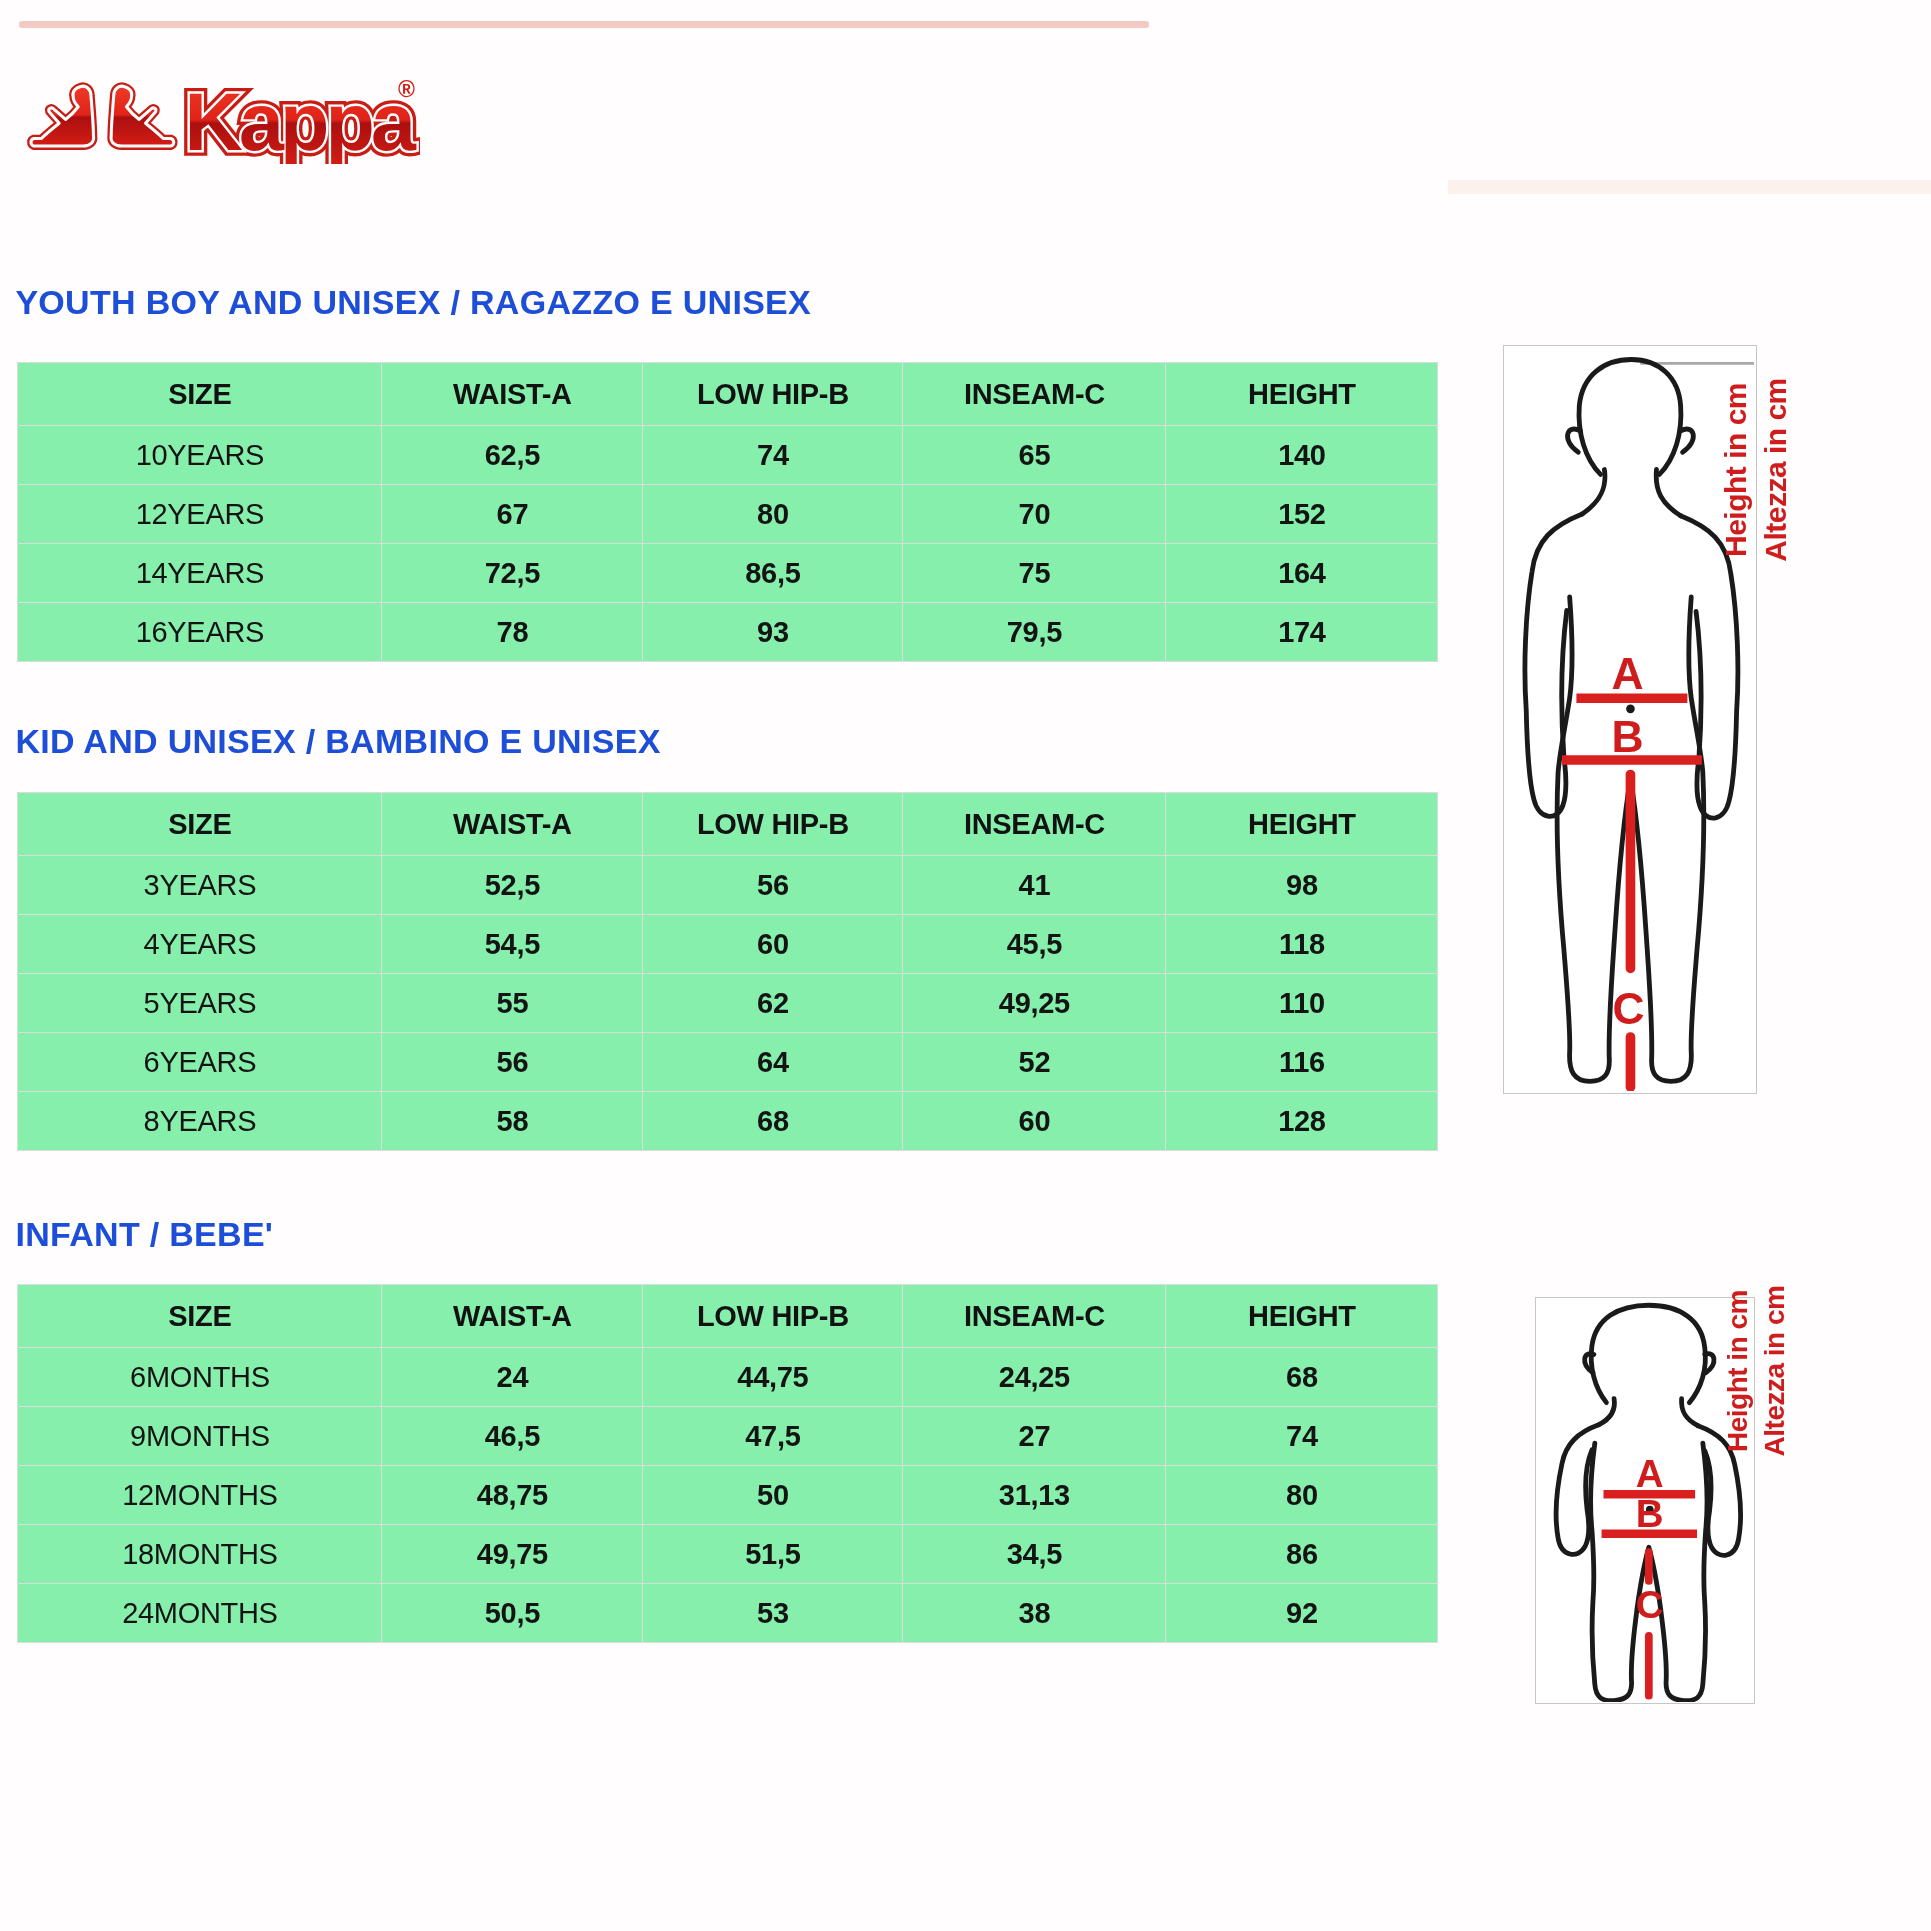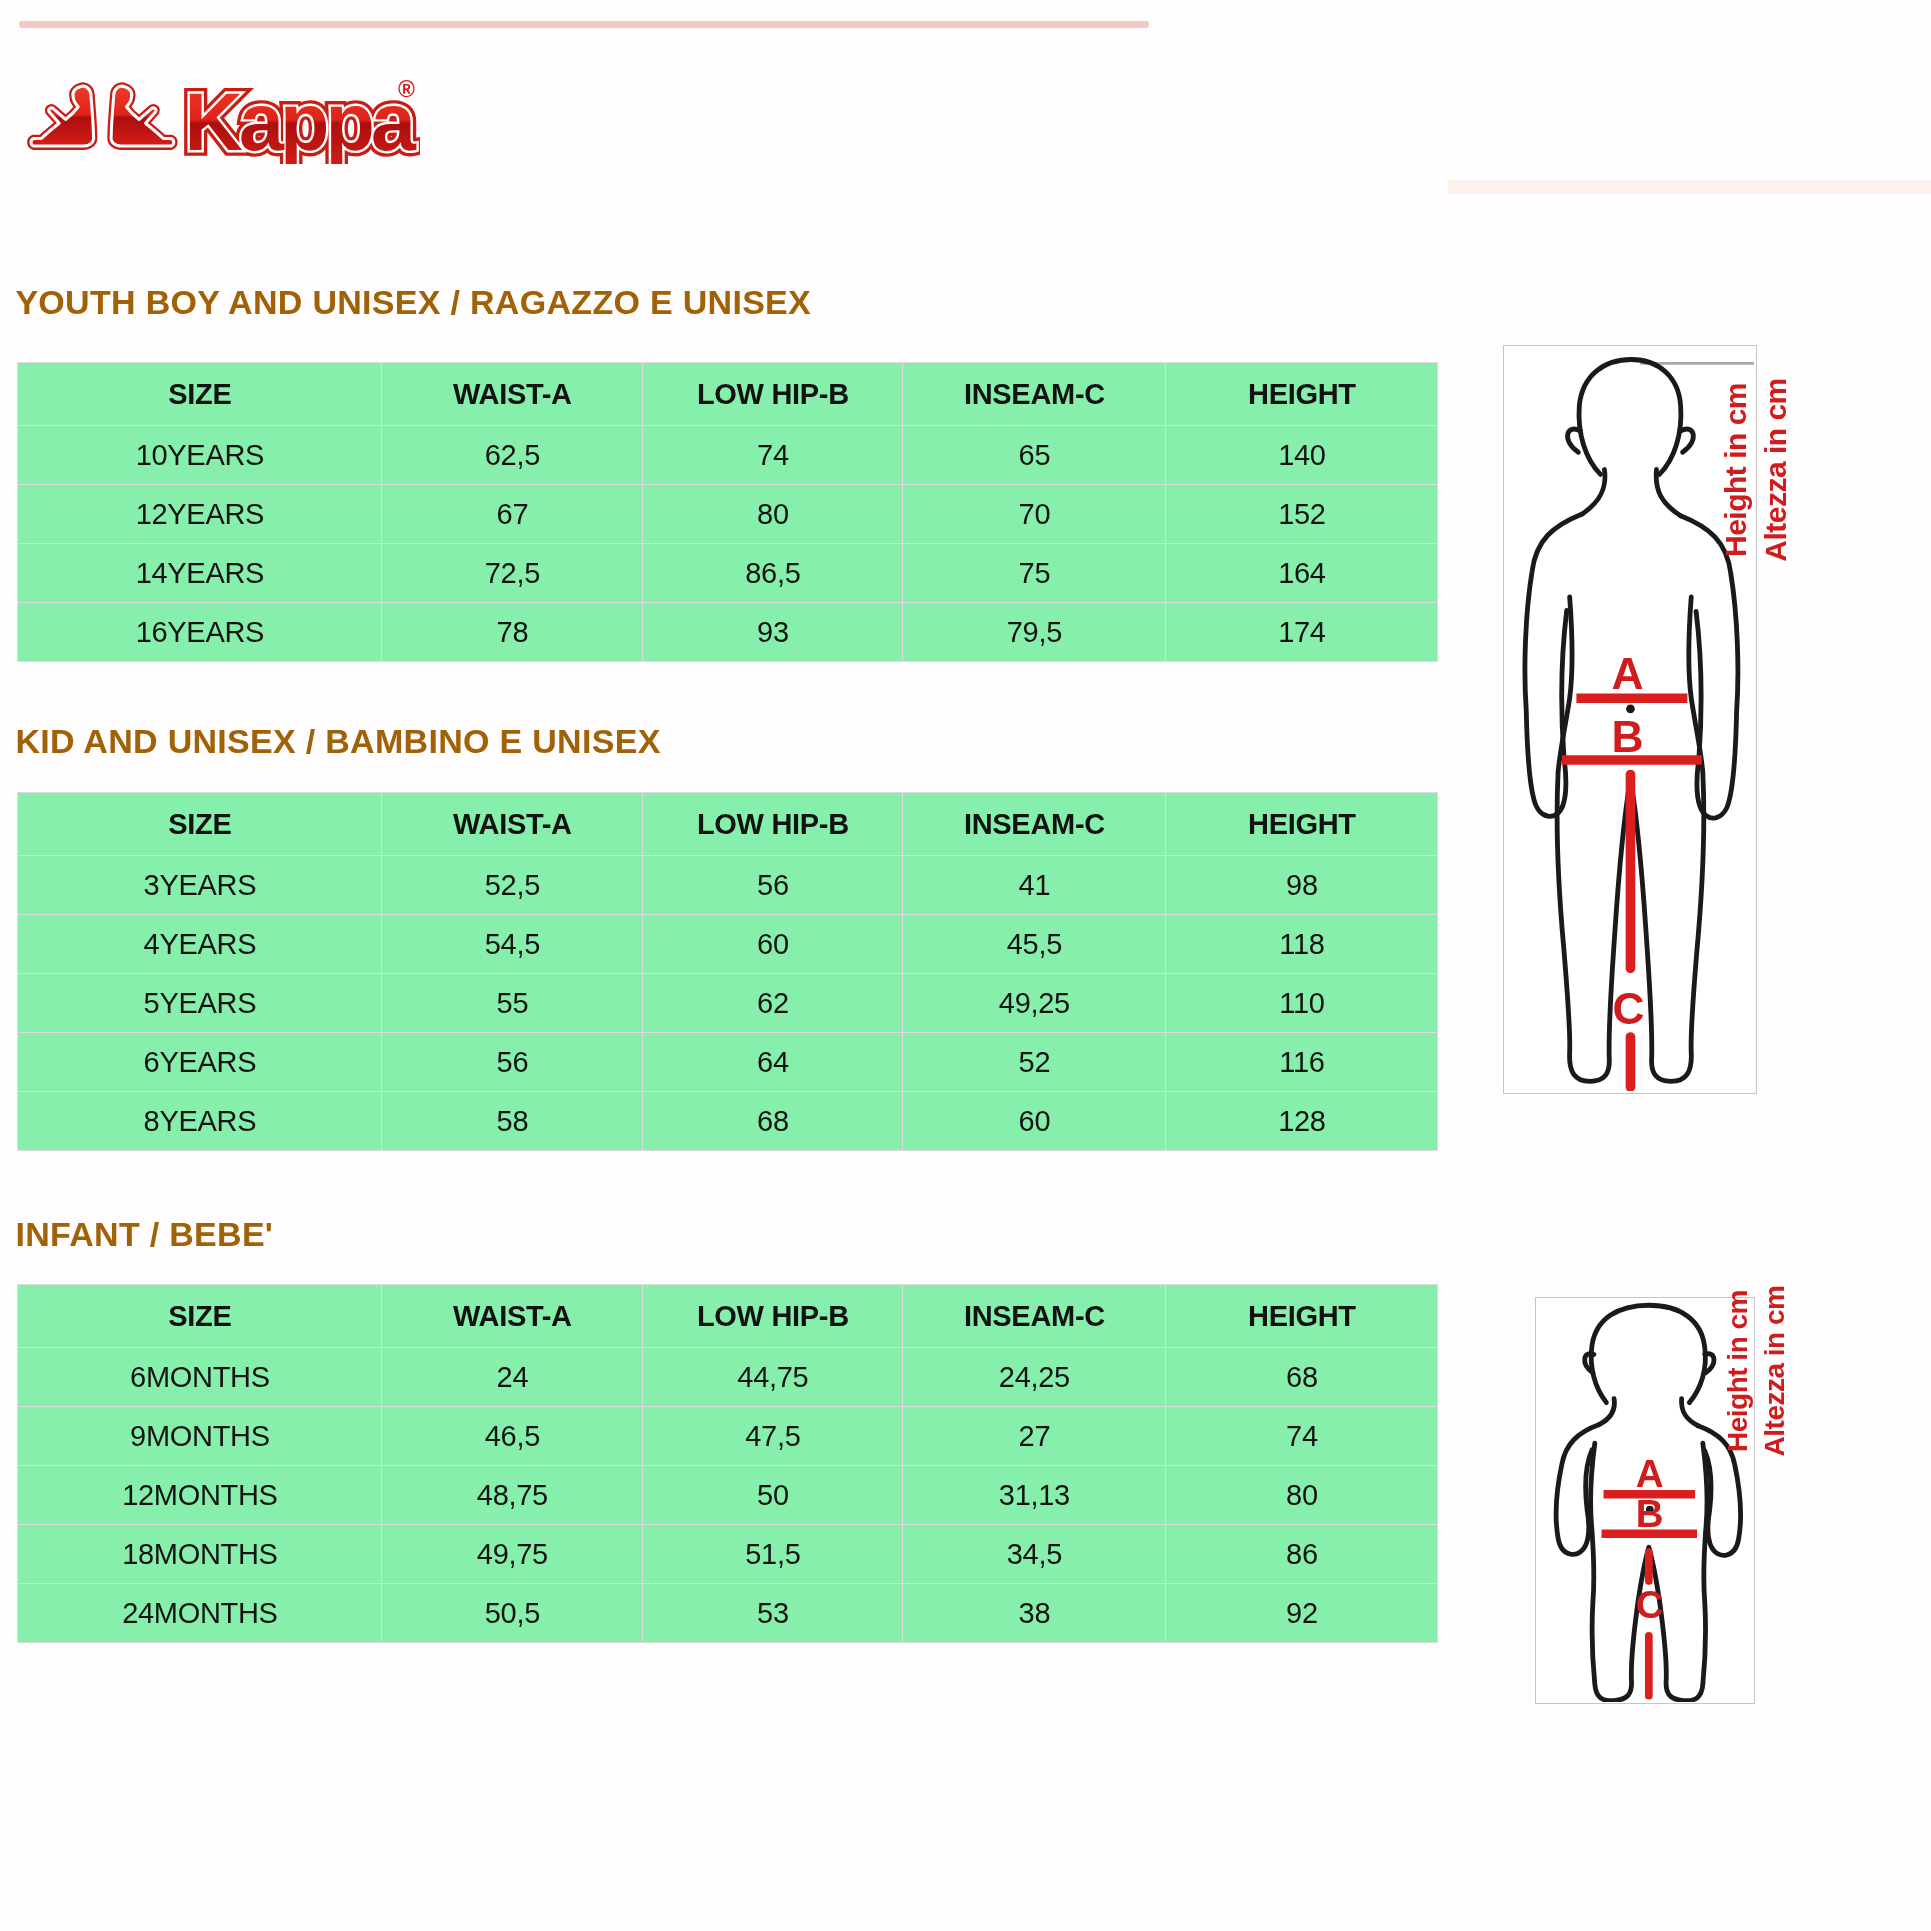--- a/index.html
+++ b/index.html
@@ -11,36 +11,36 @@
   }
   .abs{position:absolute;}
   .top-line{left:19.3px;top:21px;width:1130px;height:6.8px;background:#f3c9c3;border-radius:2.9px;}
   .top-band{left:1448px;top:180px;width:483px;height:13.5px;background:#fdf1ee;}
 
   
   .logo-wrap{left:24px;top:64px;width:396px;height:100px;}
 
   
   .sec-title{
-    font-size:34px;font-weight:bold;letter-spacing:0.3px;color:#a16207;
+    font-size:34px;font-weight:bold;letter-spacing:0.3px;color:#1d4ed8;
     white-space:nowrap;
   }
 
   
   table.size-table{
     border-collapse:collapse;table-layout:fixed;width:1419px;background:#86efac;
   }
   table.size-table th,table.size-table td{
     border:1.9px solid #dcdcdc;text-align:center;vertical-align:middle;
     font-size:29px;letter-spacing:-0.3px;padding:0;
   }
   table.size-table th{height:62px;font-weight:bold;color:#121212;}
   table.size-table td{height:58px;}
   td.size-cell{font-weight:normal;}
-  td.num-cell{font-weight:normal;}
+  td.num-cell{font-weight:bold;}
 
   
   .figure-box{
     background:#ffffff;border:1.9px solid #c6c6c6;box-sizing:border-box;
   }
   .vlabel{
     position:absolute;color:#cf1d1d;font-weight:bold;font-size:30px;
     letter-spacing:-0.5px;white-space:nowrap;
     transform:translate(-50%,-50%) rotate(-90deg);z-index:5;
   }

